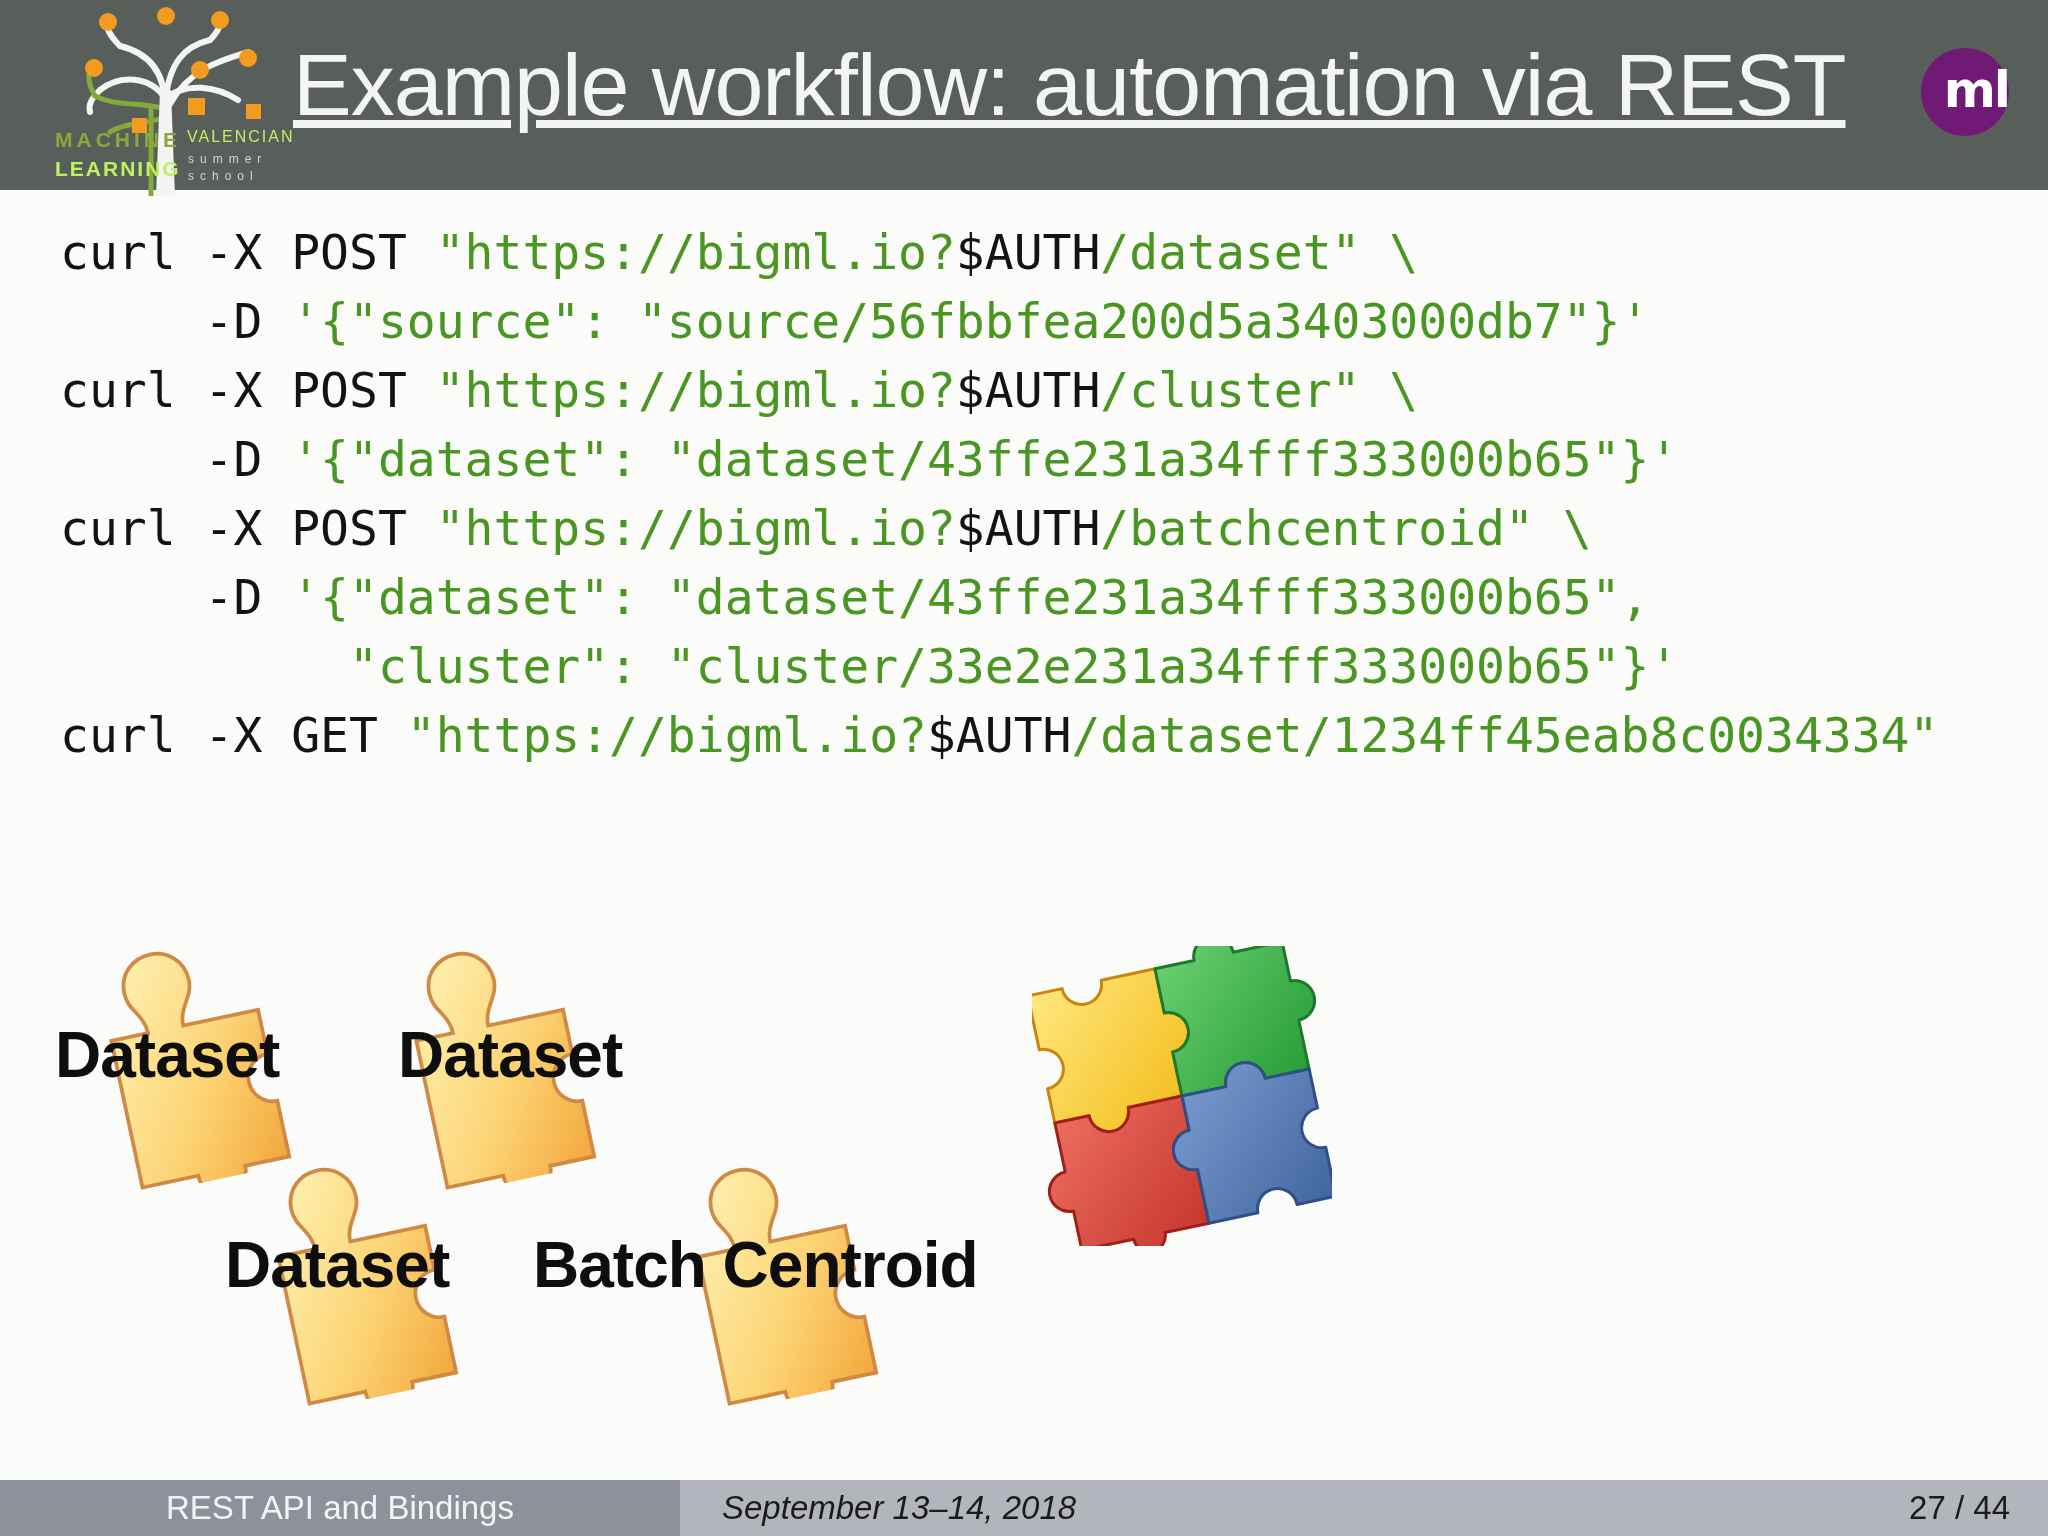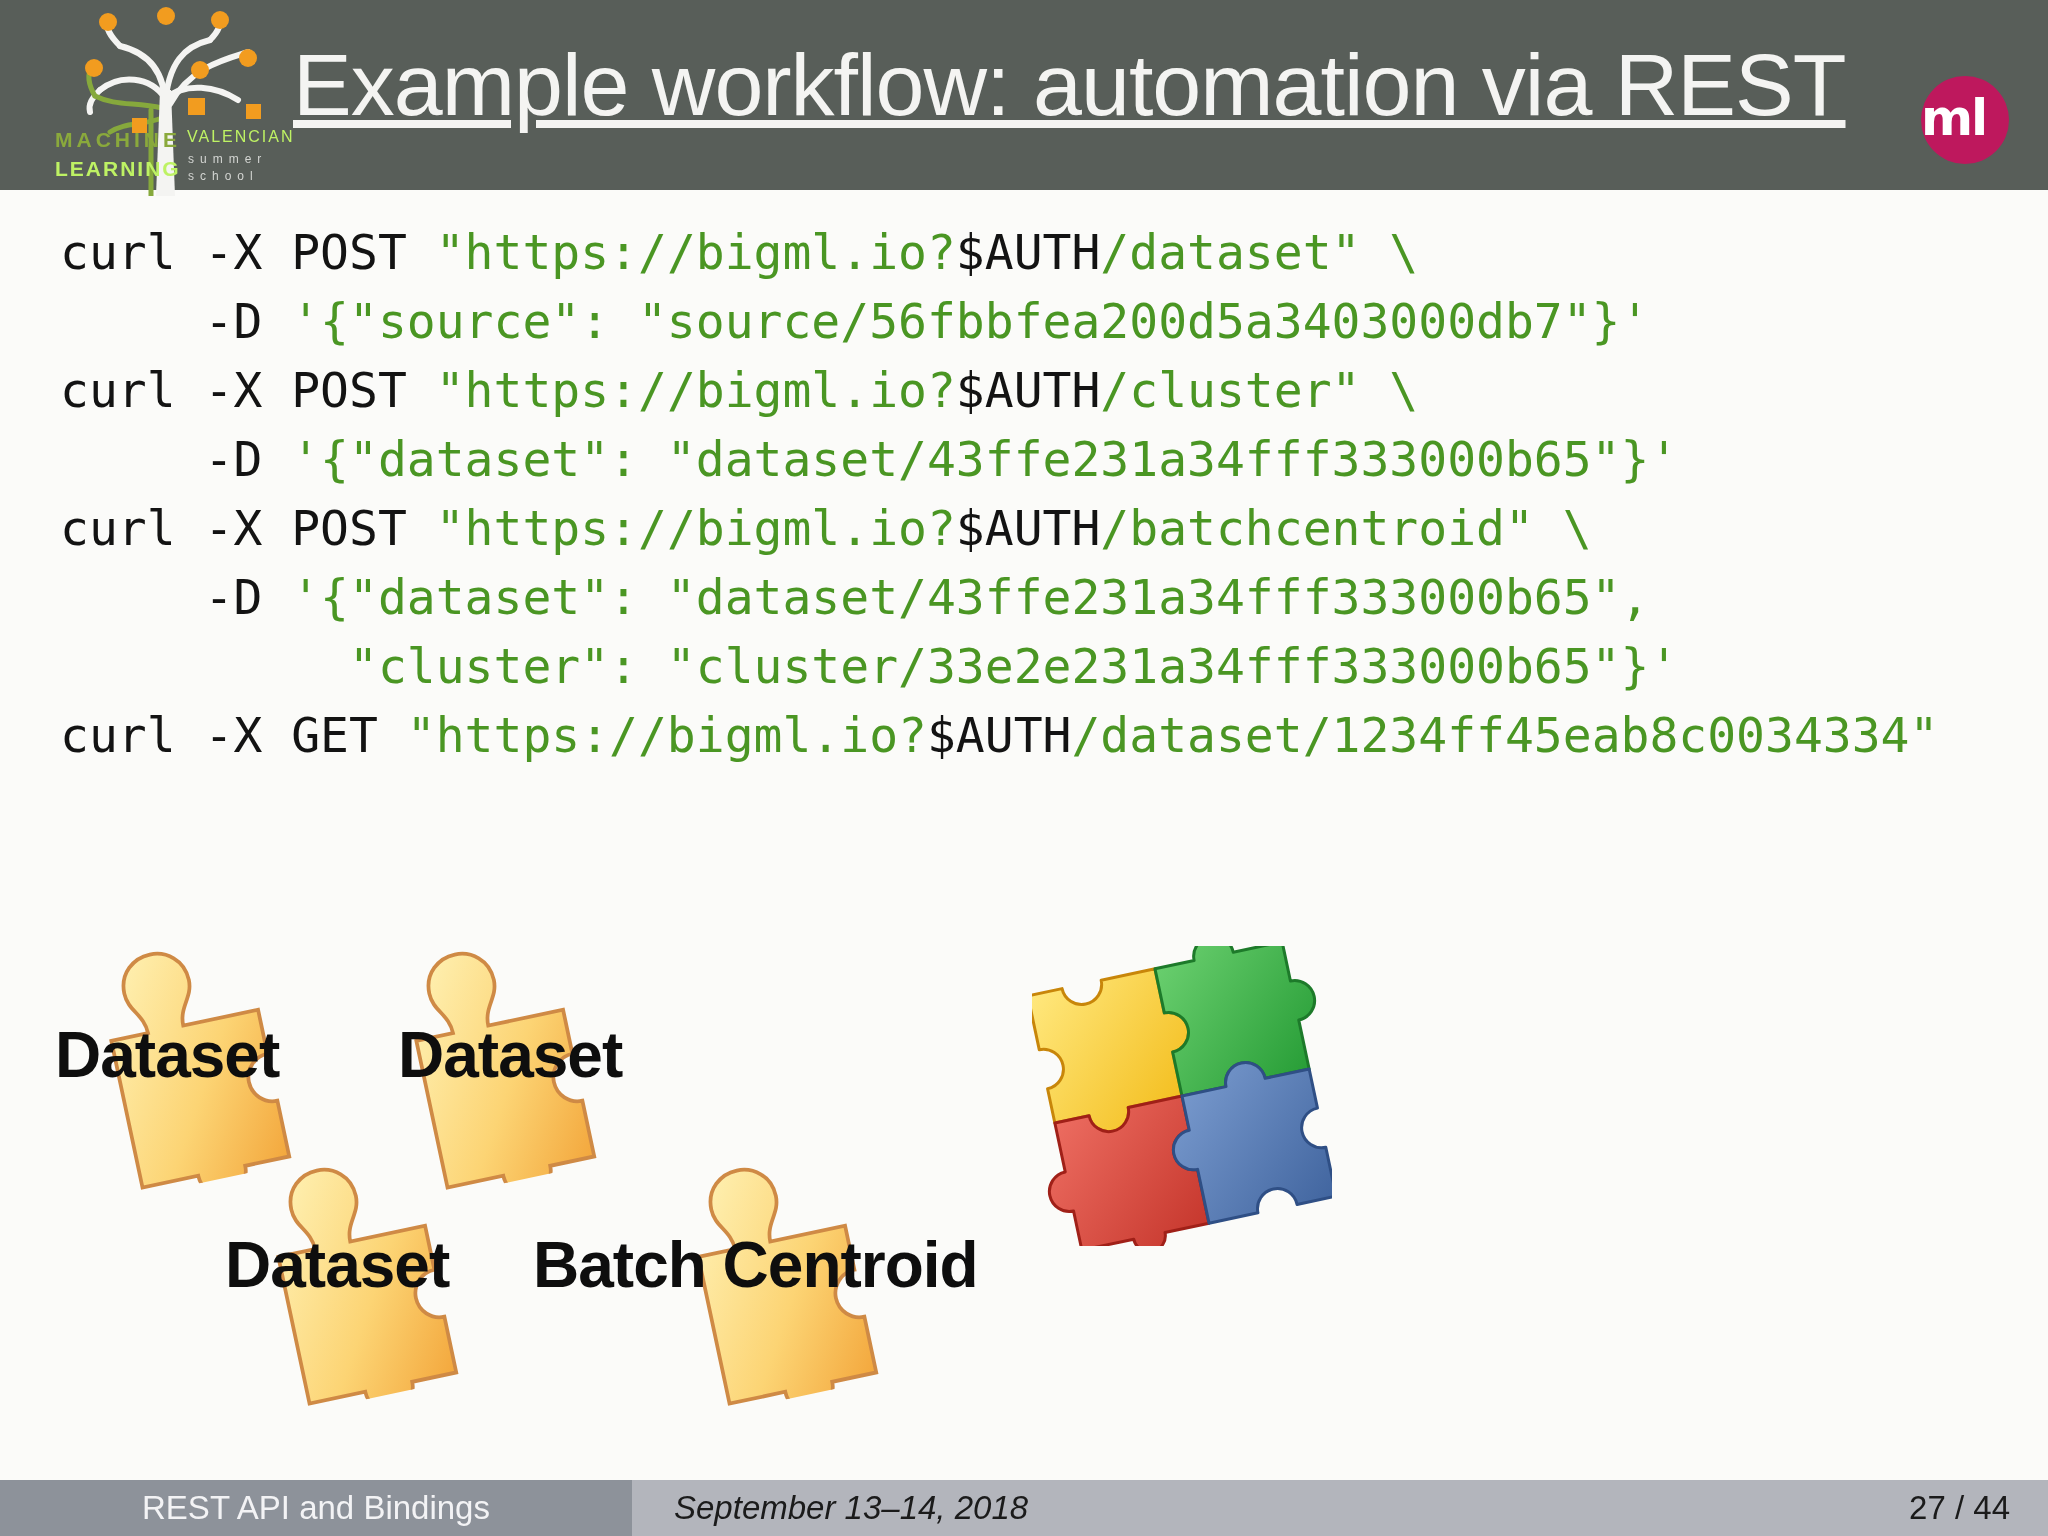--- a/index.html
+++ b/index.html
@@ -17,22 +17,22 @@
   #logo-machine {left:55px; top:128px;font-size:21px;letter-spacing:4px;color:#8aa93c;font-weight:700;}
   #logo-learning{left:55px; top:157px;font-size:21px;letter-spacing:2px;color:#bef264;font-weight:700;}
   #logo-valencian{left:187px;top:128px;font-size:16px;letter-spacing:2px;color:#bef264;}
   #logo-summer  {left:188px;top:152px;font-size:12px;letter-spacing:6px;color:#d3d5d2;}
   #logo-school  {left:188px;top:169px;font-size:12px;letter-spacing:6px;color:#d3d5d2;}
   #slide-title{
     position:absolute;left:293px;top:34px;margin:0;
     font-size:88px;font-weight:400;letter-spacing:-1px;color:#f4f4f2;white-space:nowrap;text-decoration:underline;
   }
   #ml-badge{
-    position:absolute;left:1921px;top:76px;width:88px;height:88px;border-radius:50%;
-    background:#be185d;display:flex;align-items:center;justify-content:flex-start;
+    position:absolute;left:1921px;top:48px;width:88px;height:88px;border-radius:50%;
+    background:#701a75;display:flex;align-items:center;justify-content:flex-end;
   }
   #ml-badge span{
     color:#fff;font-weight:700;font-size:50px;line-height:50px;
     font-family:"DejaVu Sans",sans-serif;letter-spacing:-2px;transform:translateY(-2px);
   }
   
   #code-block{
     position:absolute;left:60px;top:218px;margin:0;
     font-family:"DejaVu Sans Mono","Liberation Mono",monospace;
     font-size:48px;line-height:69px;white-space:pre;color:#131313;
@@ -56,21 +56,21 @@
   #label-4{left:533px;top:1228px;}
   #puzzle-colorful{position:absolute;left:1032px;top:946px;width:300px;height:300px;}
   #puzzle-colorful svg{width:100%;height:100%;}
   
   #footer{
     position:absolute;left:0;bottom:0;width:2048px;height:56px;display:flex;
     font-size:33px;line-height:56px;
   }
   .fseg{height:56px;white-space:nowrap;}
   #fseg-1{width:686px;background:#50555c;color:#e9e9ec;font-style:italic;text-align:center;}
-  #fseg-2{width:632px;background:#8d929a;color:#f3f3f5;text-align:center;}
+  #fseg-2{width:680px;background:#8d929a;color:#f3f3f5;text-align:center;}
   #fseg-3{flex:1;background:#b3b5bc;color:#1b1b1b;display:flex;justify-content:space-between;
           padding:0 38px 0 42px;box-sizing:border-box;}
   #footer-date{font-style:italic;}
 </style>
 </head>
 <body>
 
 <svg width="0" height="0" style="position:absolute" aria-hidden="true">
   <defs>
     <linearGradient id="g-or" x1="0" y1="0" x2="1" y2="1">

